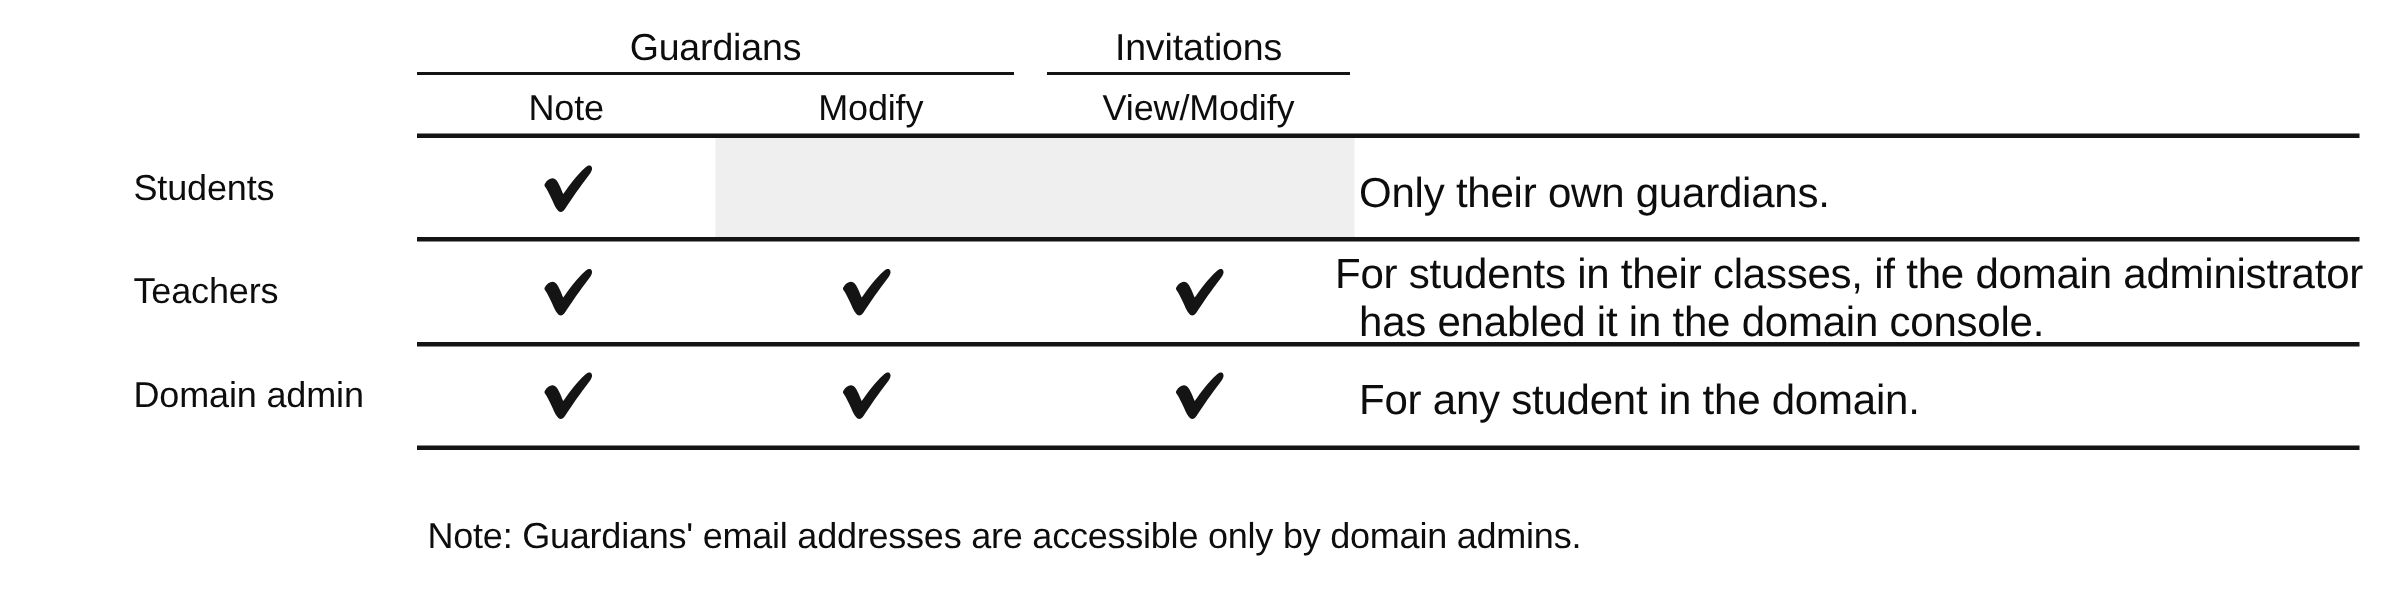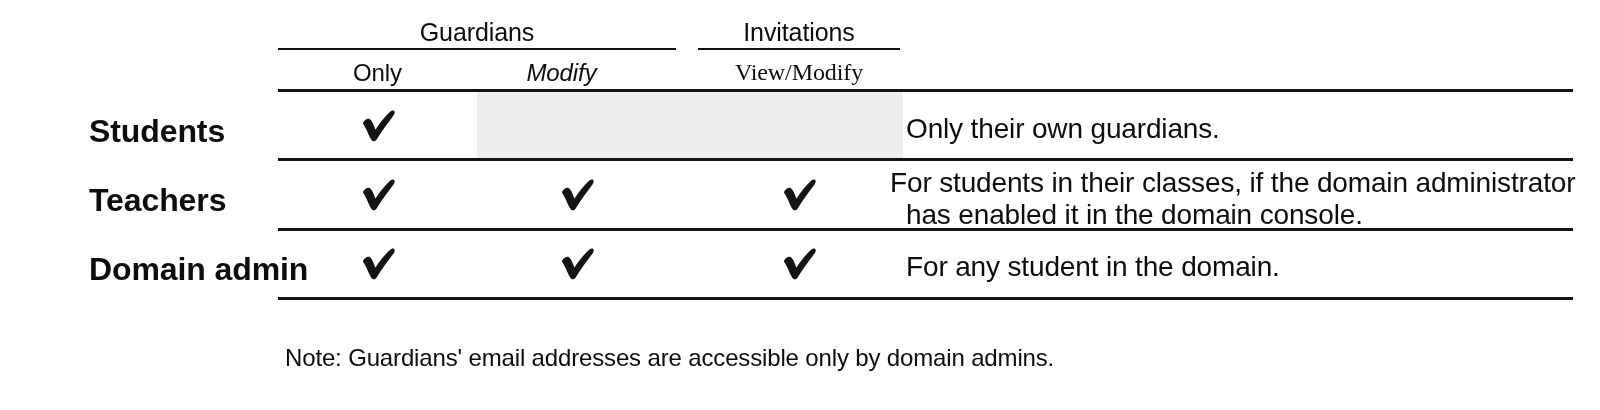--- a/index.html
+++ b/index.html
@@ -44,23 +44,22 @@
   
   .grp-head {
     font-size: 25px;
     letter-spacing: -0.1px;
   }
   .col-head {
     font-size: 24px;
     letter-spacing: -0.1px;
   }
   .row-head {
-    font-size: 32px;
+    font-size: 24px;
     letter-spacing: -0.1px;
-    font-weight: bold;
   }
   .note-cell {
     font-size: 28px;
     letter-spacing: -0.15px;
   }
   .foot-note {
     font-size: 24px;
     letter-spacing: -0.15px;
   }
 
@@ -81,25 +80,25 @@
 
 <div class="stage">
 
   <div class="txt grp-head" style="left:240px; top:16px; width:398px; text-align:center;">Guardians</div>
 
   <div class="txt grp-head" style="left:660px; top:16px; width:202px; text-align:center;">Invitations</div>
 
   <div class="rule thin" style="left:240px; top:48px; width:398px;"></div>
   <div class="rule thin" style="left:660px; top:48px; width:202px;"></div>
 
-  <div class="txt col-head" style="left:240px; top:57px; width:199px; text-align:center;">Only</div>
+  <div class="txt col-head" style="left:240px; top:57px; width:199px; text-align:center;">Note</div>
 
-  <div class="txt col-head" style="left:424px; top:57px; width:199px; text-align:center;font-style:italic;">Modify</div>
+  <div class="txt col-head" style="left:443px; top:57px; width:199px; text-align:center;">Modify</div>
 
-  <div class="txt col-head" style="left:660px; top:57px; width:202px; text-align:center;font-family:Liberation Serif, serif;">View/Modify</div>
+  <div class="txt col-head" style="left:660px; top:57px; width:202px; text-align:center;">View/Modify</div>
 
   <div class="rule" style="left:240px; top:89px; width:1295px;"></div>
   <div class="rule" style="left:240px; top:158px; width:1295px;"></div>
   <div class="rule" style="left:240px; top:228px; width:1295px;"></div>
   <div class="rule" style="left:240px; top:297px; width:1295px;"></div>
 
   <div class="shade" style="left:439px; top:92px; width:426px; height:66px;"></div>
 
   <div class="txt row-head" style="left:51px; top:110px;">Students</div>
 

